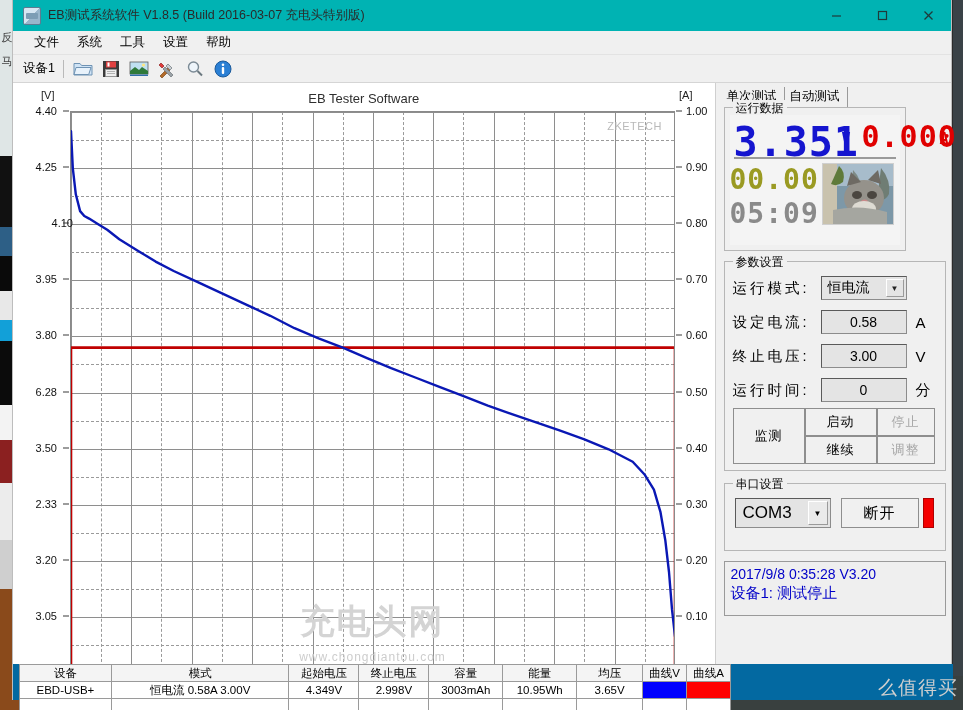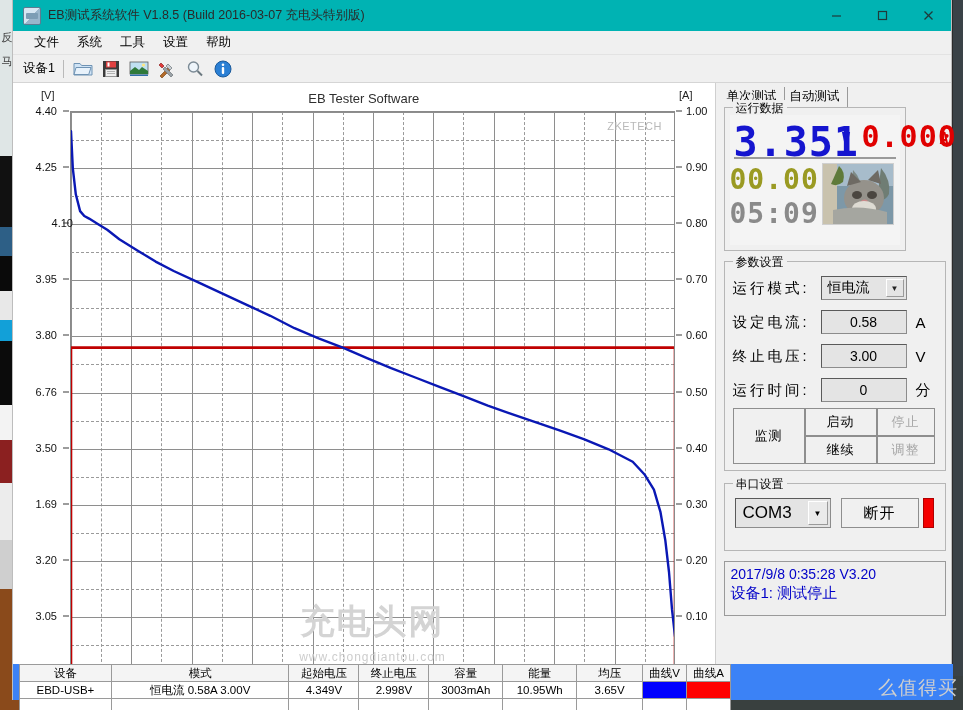--- a/index.html
+++ b/index.html
@@ -138,21 +138,21 @@
       font-size:15px; letter-spacing:1px; }
   #led { position:absolute; left:198px; top:14px; width:11px; height:30px; background:#f40000;
       border:1px solid #b00000; }
 
   #statusbox { position:absolute; left:8px; top:478px; width:222px; height:55px; background:#efefef;
       border:1px solid #9a9a9a; padding:4px 6px; }
   #st-line1 { font-size:14px; color:#0000c8; letter-spacing:0px; }
   #st-line2 { font-size:15px; color:#0000c8; margin-top:2px; }
 
   
-  #tablewrap { position:absolute; left:0; top:664px; width:940px; height:36px; background:#3b82f6;
+  #tablewrap { position:absolute; left:0; top:664px; width:940px; height:36px; background:#0369a1;
       padding:0 6px; }
   table { border-collapse:collapse; width:712px; font-size:11.5px; }
   th, td { border:1px solid #9a9a9a; height:17px; text-align:center; font-weight:normal; color:#000;
       background:#fff; padding:0 2px; }
   th { background:#f4f4f4; }
   td.swatch-v { background:#0000ff; }
   td.swatch-a { background:#ff0000; }
   #smzdm { position:absolute; right:0; bottom:0; width:90px; height:44px;
       color:#cfcfcf; font-size:19px; display:flex; align-items:center; justify-content:center;
       letter-spacing:1px; background:transparent; }
@@ -321,25 +321,25 @@
           <div class="ytick-l" style="top: 28px; left: 0px; width: 44px;">4.40</div>
           <div class="tickmark-l" style="top: 28px; left: 50px;"></div>
           <div class="ytick-l" style="top: 84.1px; left: 0px; width: 44px;">4.25</div>
           <div class="tickmark-l" style="top: 84.1px; left: 50px;"></div>
           <div class="ytick-l" style="top: 140.2px; left: 16px; width: 44px;">4.10</div>
           <div class="tickmark-l" style="top: 140.2px; left: 50px;"></div>
           <div class="ytick-l" style="top: 196.3px; left: 0px; width: 44px;">3.95</div>
           <div class="tickmark-l" style="top: 196.3px; left: 50px;"></div>
           <div class="ytick-l" style="top: 252.4px; left: 0px; width: 44px;">3.80</div>
           <div class="tickmark-l" style="top: 252.4px; left: 50px;"></div>
-          <div class="ytick-l" style="top: 308.5px; left: 0px; width: 44px;">6.76</div>
+          <div class="ytick-l" style="top: 308.5px; left: 0px; width: 44px;">6.28</div>
           <div class="tickmark-l" style="top: 308.5px; left: 50px;"></div>
           <div class="ytick-l" style="top: 364.6px; left: 0px; width: 44px;">3.50</div>
           <div class="tickmark-l" style="top: 364.6px; left: 50px;"></div>
-          <div class="ytick-l" style="top: 420.7px; left: 0px; width: 44px;">1.69</div>
+          <div class="ytick-l" style="top: 420.7px; left: 0px; width: 44px;">2.33</div>
           <div class="tickmark-l" style="top: 420.7px; left: 50px;"></div>
           <div class="ytick-l" style="top: 476.8px; left: 0px; width: 44px;">3.20</div>
           <div class="tickmark-l" style="top: 476.8px; left: 50px;"></div>
           <div class="ytick-l" style="top: 532.9px; left: 0px; width: 44px;">3.05</div>
           <div class="tickmark-l" style="top: 532.9px; left: 50px;"></div>
           <div class="ytick-l" style="top: 589px; left: 0px; width: 44px;">2.90</div>
           <div class="tickmark-l" style="top: 589px; left: 50px;"></div>
         </div>
       <div id="ylabels-right">
           <div class="tickmark-r" style="top: 28px; left: 663px;"></div>

